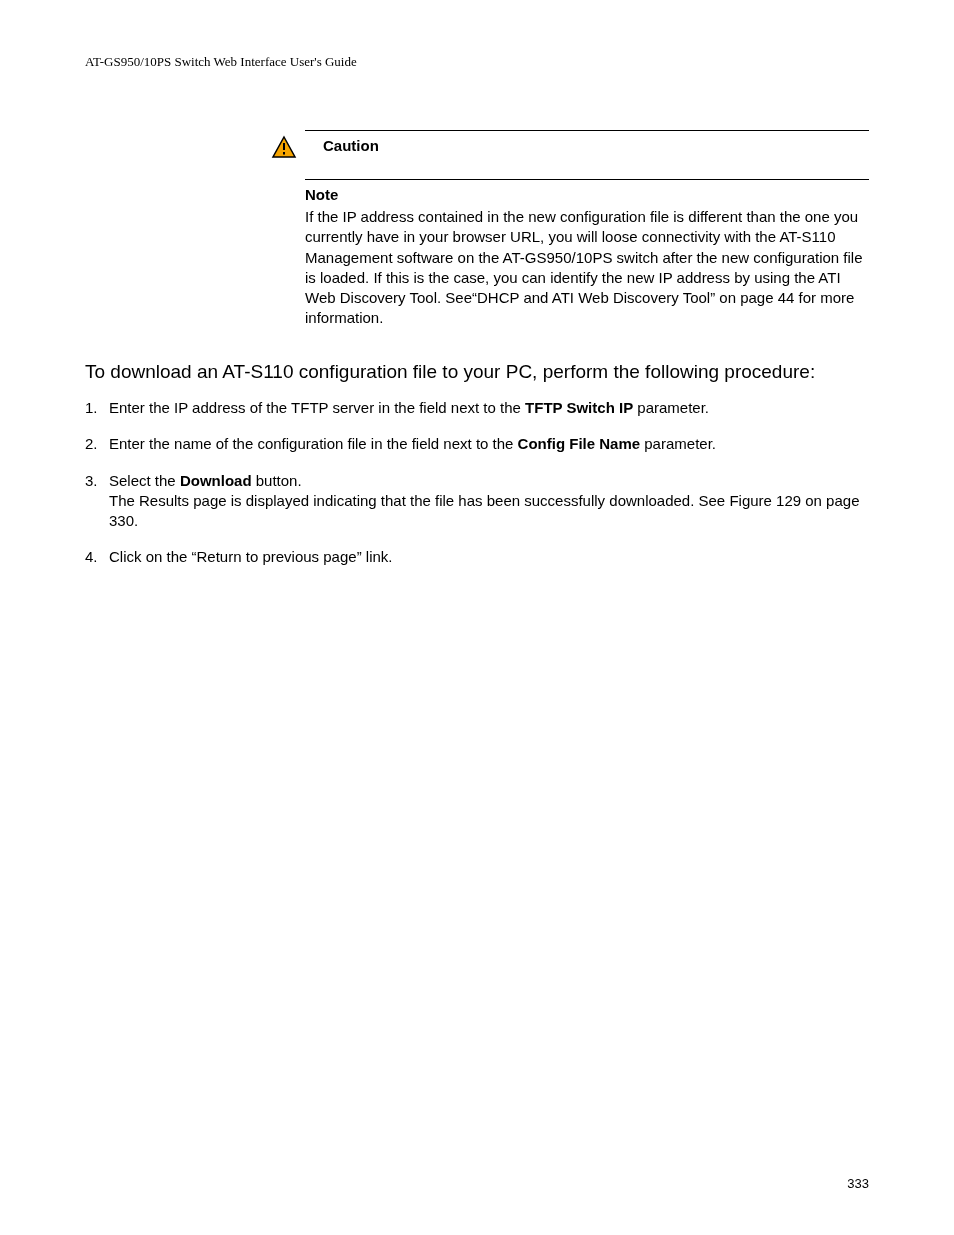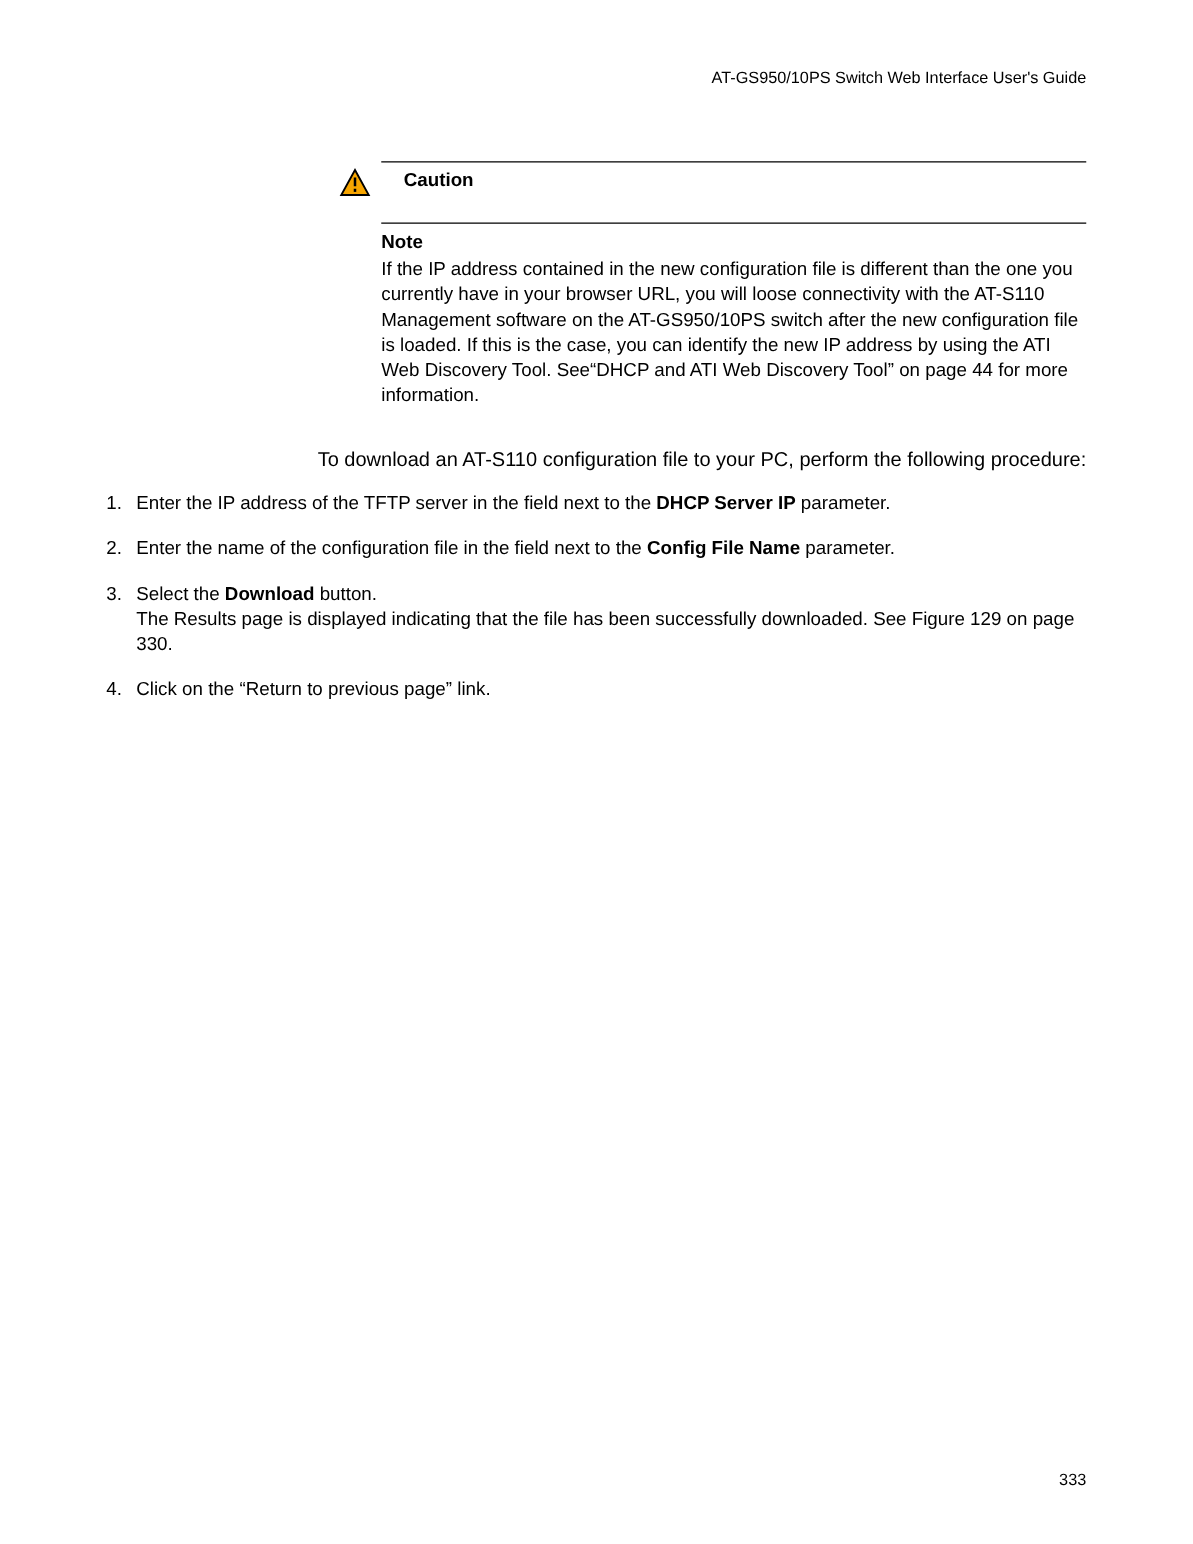--- a/index.html
+++ b/index.html
@@ -11,23 +11,22 @@
   }
   .page {
     width: 954px;
     height: 1235px;
     position: relative;
     box-sizing: border-box;
     padding: 54px 85px 40px 85px;
   }
   .header-line {
     font-size: 13px;
-    text-align: right;
     margin-bottom: 60px;
-    font-family: Liberation Sans, sans-serif;
+    font-family: Liberation Serif, serif;
   }
   .content {
     margin-left: 220px;
   }
   .rule {
     border-top: 1px solid #000;
     margin: 8px 0 6px 0;
   }
   .caution-row {
     display: flex;
@@ -61,23 +60,22 @@
     flex-shrink: 0;
     font-family: "Times New Roman", Times, serif;
     font-weight: bold;
     font-size: 20px;
     text-align: right;
     padding-right: 24px;
     line-height: 1.3;
     box-sizing: border-box;
   }
   .section-intro {
-    font-size: 16px;
+    font-size: 19px;
     line-height: 1.35;
-    text-align: right;
   }
   .steps {
     margin-top: 14px;
     font-size: 15px;
     line-height: 1.35;
   }
   .step {
     display: flex;
     margin-bottom: 16px;
   }
@@ -134,21 +132,21 @@
 
   <div class="section-row">
     <div style="flex:1;">
       <div class="section-intro">To download an AT-S110 configuration file to your PC, perform the following procedure:</div>
 
       <div class="steps">
 
         <div class="step">
           <div class="step-num">1.</div>
           <div class="step-body">
-            <span>Enter the IP address of the TFTP server in the field next to the </span><b>DHCP Server IP</b><span> parameter.</span>
+            <span>Enter the IP address of the TFTP server in the field next to the </span><b>TFTP Switch IP</b><span> parameter.</span>
           </div>
         </div>
 
         <div class="step">
           <div class="step-num">2.</div>
           <div class="step-body">
             <span>Enter the name of the configuration file in the field next to the </span><b>Config File Name</b><span> parameter.</span>
           </div>
         </div>
 

